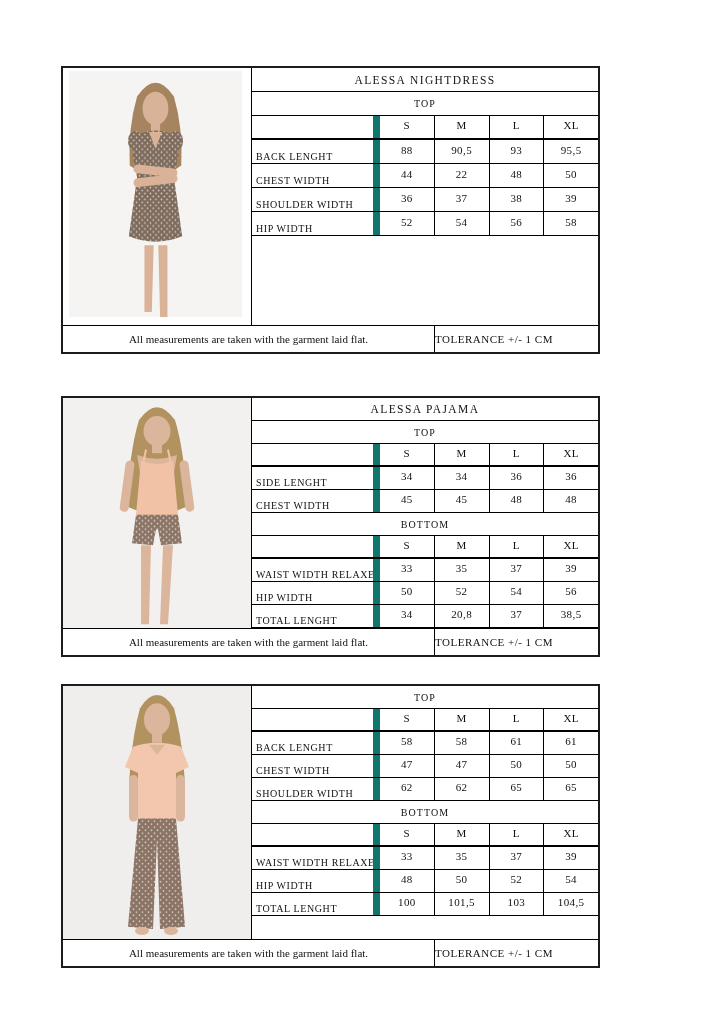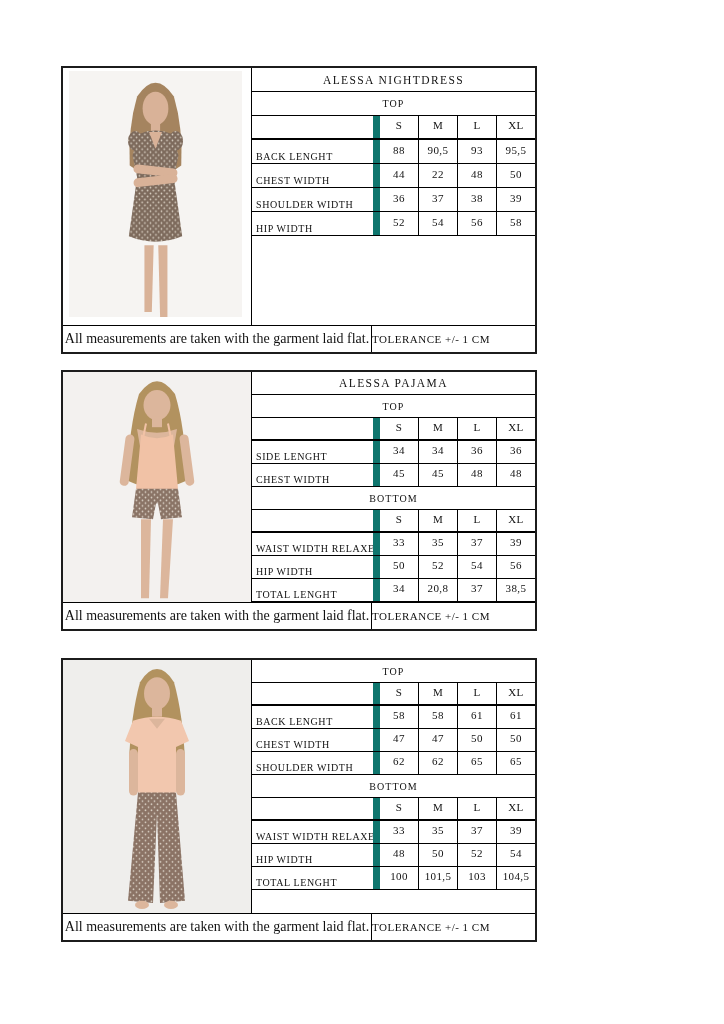--- a/index.html
+++ b/index.html
@@ -3,25 +3,25 @@
 <meta charset="utf-8">
 <style>
   html,body{margin:0;padding:0;background:#e9e9e9;}
   .page{
     position:relative;width:724px;height:1024px;background:#ffffff;
     font-family:"Liberation Serif","DejaVu Serif",serif;color:#111;
     overflow:hidden;margin:0 auto;
   }
   .content{position:absolute;left:61px;top:66px;width:539px;}
   .product-block{
-    box-sizing:border-box;width:476px;border:2px solid #1c1c1c;
+    box-sizing:border-box;width:539px;border:2px solid #1c1c1c;
     display:flex;flex-direction:column;background:#fff;
   }
   .product-block.p0{height:288px;--rh:24px;}
-  .product-block.p1{height:261px;margin-top:16px;--rh:23px;}
+  .product-block.p1{height:261px;margin-top:42px;--rh:23px;}
   .product-block.p2{height:284px;margin-top:27px;--rh:23px;}
   .main{flex:1;display:flex;min-height:0;}
   .photo-cell{width:188px;border-right:1px solid #000;position:relative;background:#fff;}
   .photo{position:absolute;inset:0;}
   .p0 .photo{inset:3px 9px 8px 6px;}
   .photo svg{width:100%;height:100%;display:block;}
   .table-col{flex:1;display:flex;flex-direction:column;min-width:0;}
   .trow{height:var(--rh);flex:0 0 var(--rh);border-bottom:1px solid #000;display:flex;box-sizing:border-box;}
   .banner-row{align-items:center;justify-content:center;}
   .title-row span{font-size:11.5px;letter-spacing:1.4px;}
@@ -35,21 +35,21 @@
   .size-cell{
     flex:1;border-right:1px solid #000;box-sizing:border-box;
     display:flex;align-items:center;justify-content:center;
     font-size:11px;letter-spacing:0.4px;padding-bottom:4px;
   }
   .size-cell:last-child{border-right:none;}
   .filler{flex:1 1 auto;border-bottom:none;height:auto;}
   .footer{flex:0 0 27px;height:27px;border-top:1px solid #000;display:flex;box-sizing:border-box;}
   .note-cell{
     flex:1;border-right:1px solid #000;box-sizing:border-box;
-    display:flex;align-items:center;justify-content:center;font-size:14px;
+    display:flex;align-items:center;justify-content:center;font-size:11px;
   }
   .tol-cell{
     width:163px;flex:0 0 163px;display:flex;align-items:center;justify-content:flex-start;
     font-size:11px;letter-spacing:0.5px;
   }
 </style>
 </head>
 <body>
 
 <div class="page">

